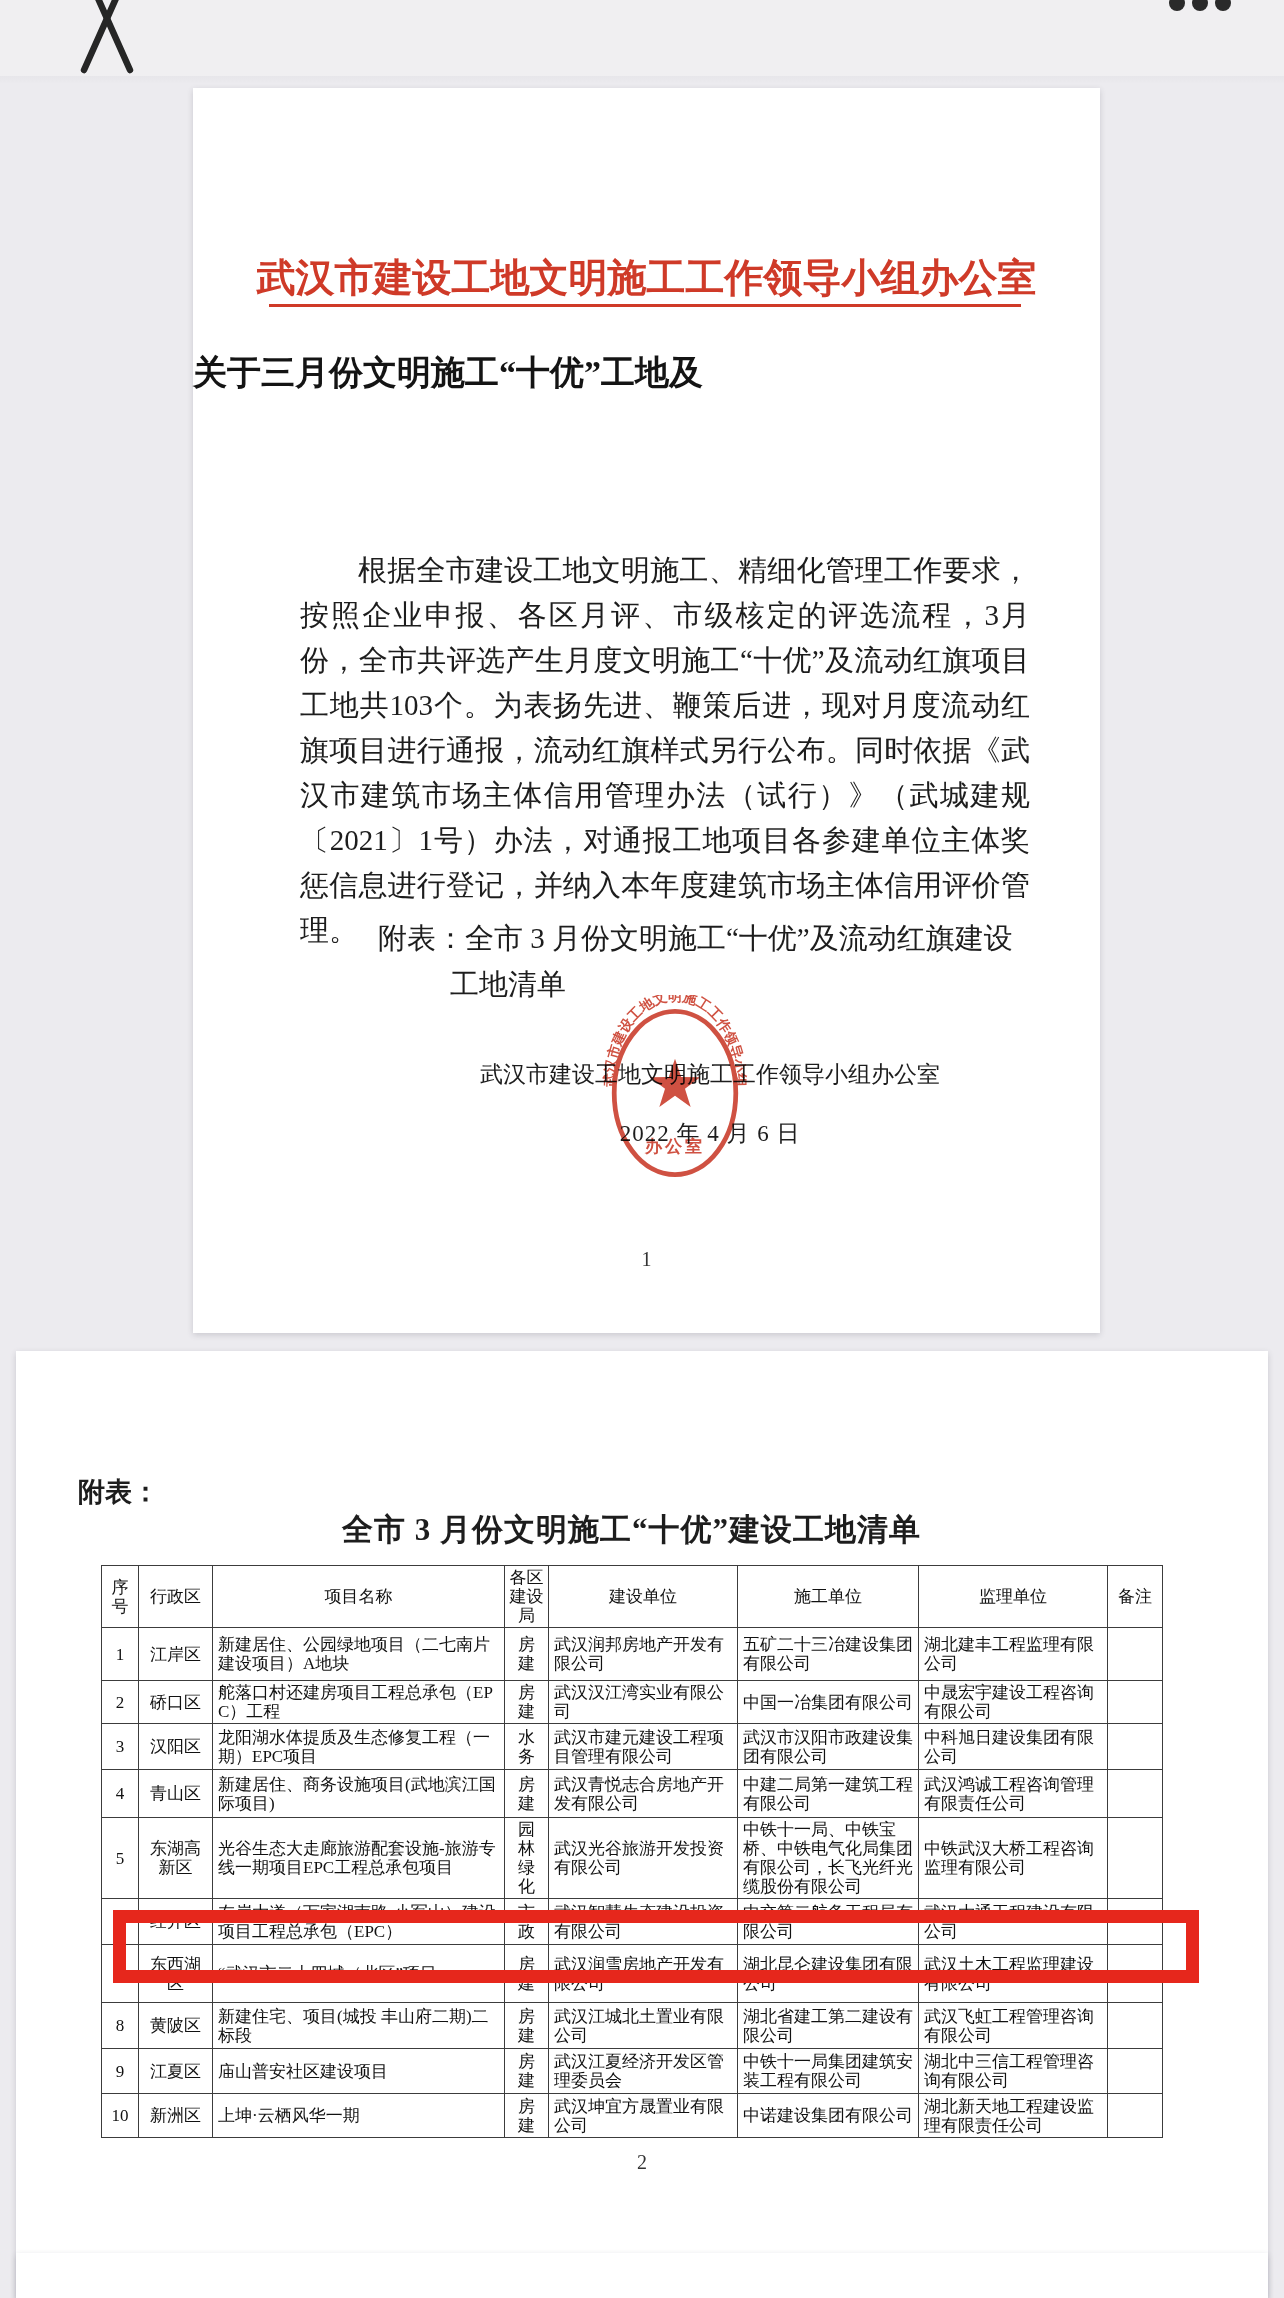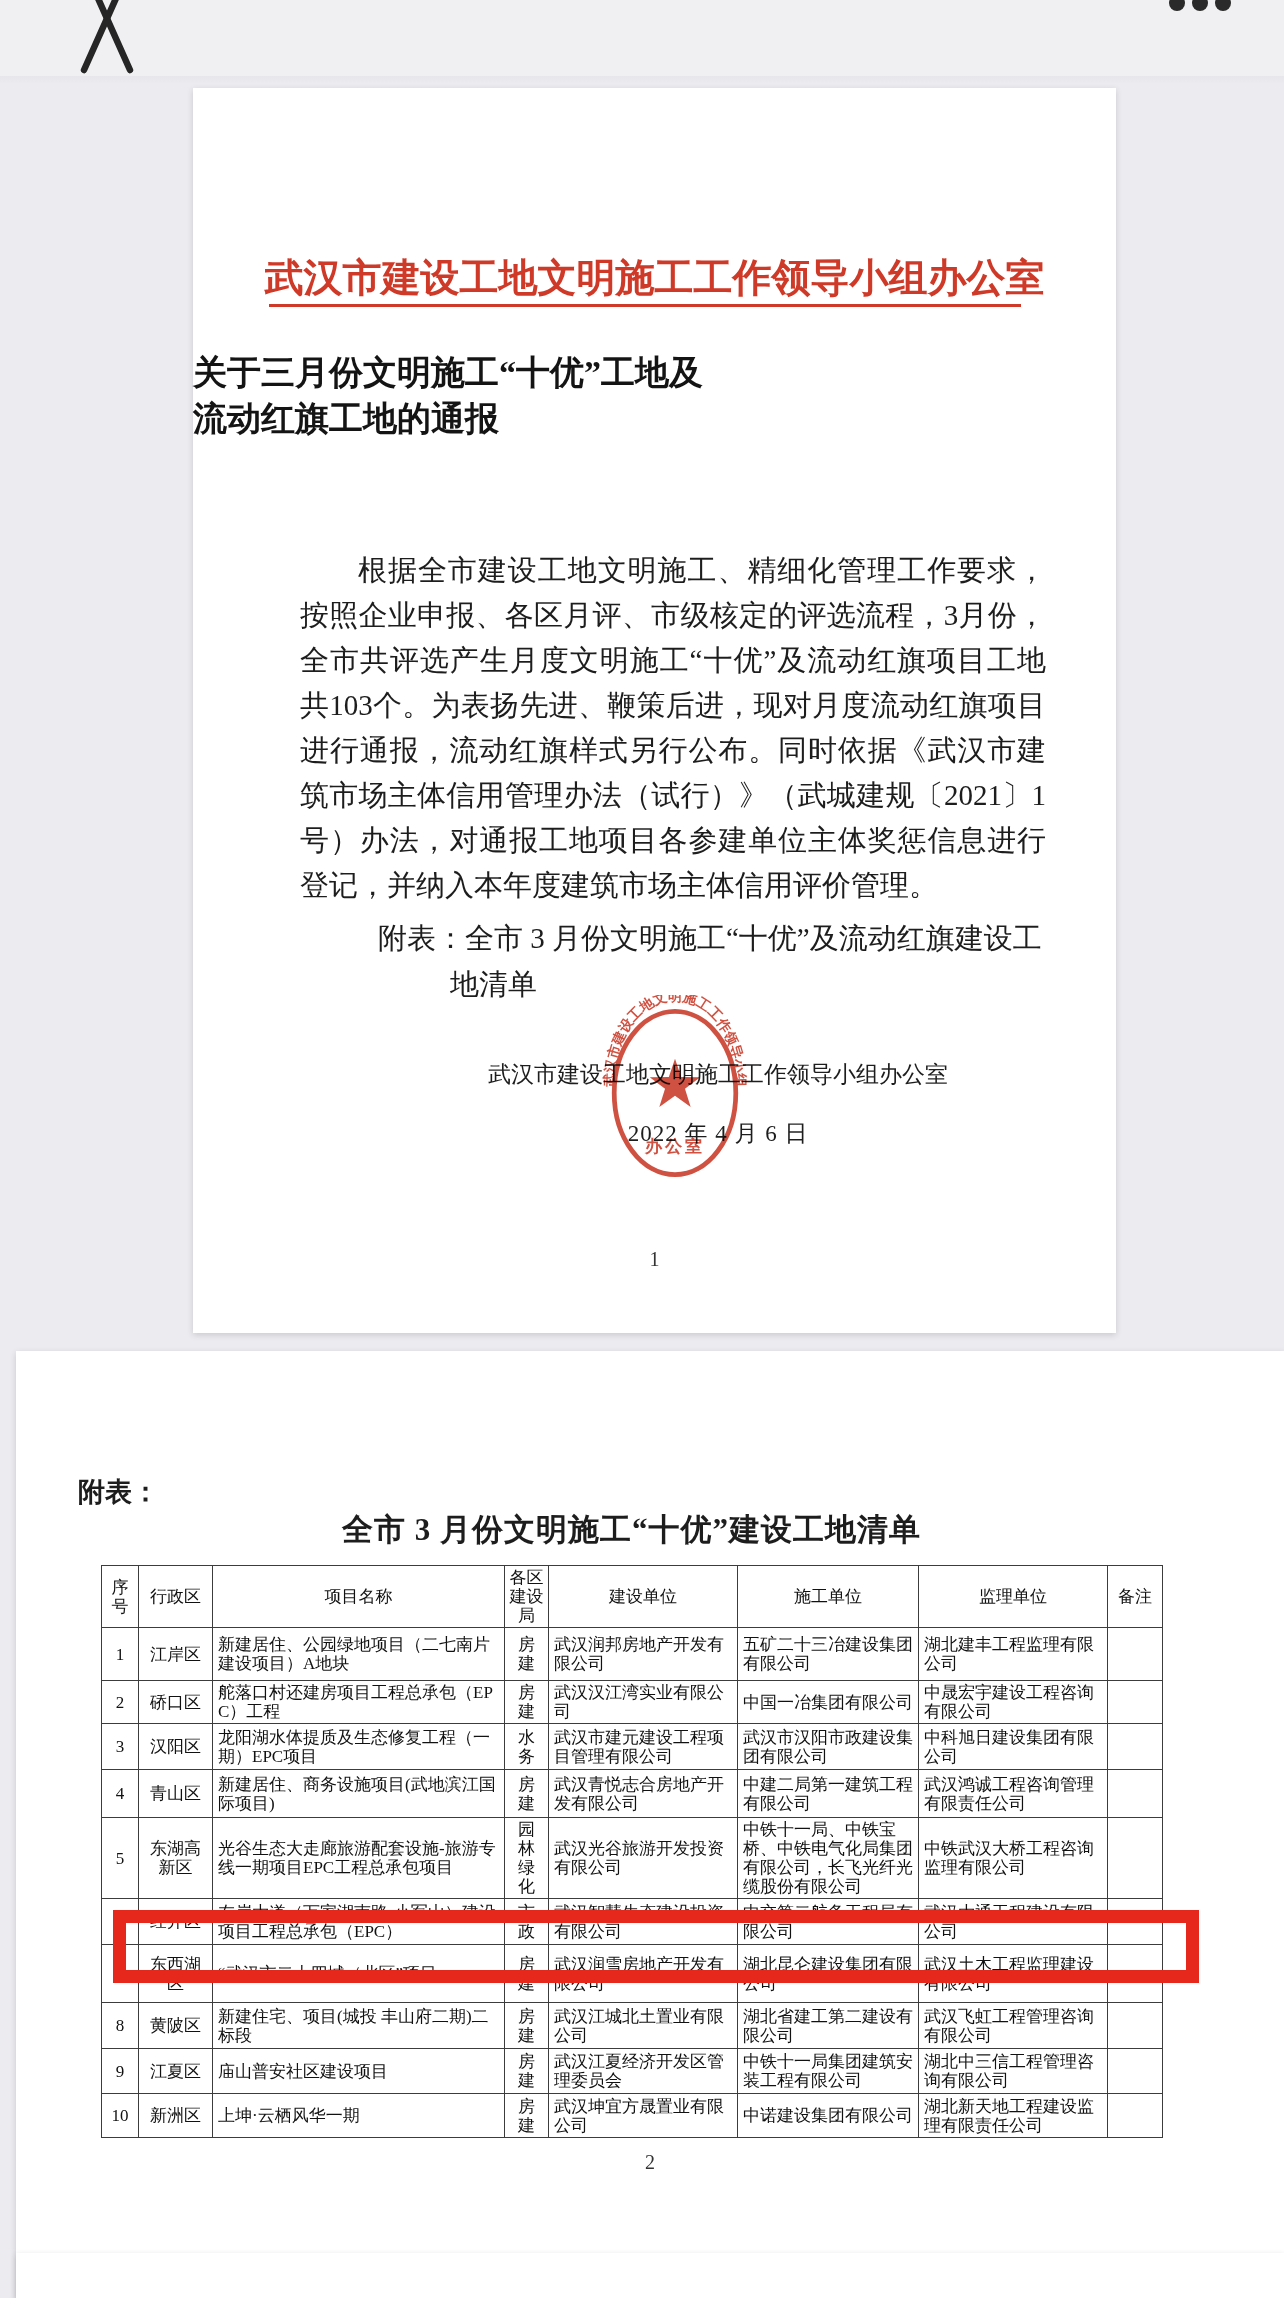--- a/index.html
+++ b/index.html
@@ -20,21 +20,20 @@
     content:"";position:absolute;left:0;bottom:-8px;height:8px;width:100%;
     background:linear-gradient(#e7e6ea,#ecebef);
   }
   .icon-close{position:absolute;left:72px;top:0;}
   .icon-more{position:absolute;left:1160px;top:0;}
 
   
   .page{
     position:absolute;background:#ffffff;
     box-shadow:0 2px 6px rgba(50,50,65,.18);
-    padding-left:16px;
   }
   #page1{left:193px;top:88px;width:907px;height:1245px;}
   #page2{left:16px;top:1351px;width:1252px;height:1139px;}
   #page3{left:16px;top:2253px;width:1252px;height:45px;}
 
   
   .org-title{
     position:absolute;top:163px;left:0;right:0;
     text-align:center;font-size:39px;font-weight:bold;
     color:#cf3a28;letter-spacing:0px;white-space:nowrap;
@@ -120,21 +119,20 @@
       <circle cx="63" cy="3" r="8" fill="#2a2a2a"></circle>
     </svg>
   </span>
 </div>
 
 <div class="page" id="page1">
   <div class="org-title">武汉市建设工地文明施工工作领导小组办公室</div>
   <div class="red-line"></div>
   <div class="doc-title">
     <div>关于三月份文明施工“十优”工地及</div>
-    <div>流动红旗工地的通报</div>
   </div>
   <div class="paragraph">根据全市建设工地文明施工、精细化管理工作要求，按照企业申报、各区月评、市级核定的评选流程，3月份，全市共评选产生月度文明施工“十优”及流动红旗项目工地共103个。为表扬先进、鞭策后进，现对月度流动红旗项目进行通报，流动红旗样式另行公布。同时依据《武汉市建筑市场主体信用管理办法（试行）》（武城建规〔2021〕1号）办法，对通报工地项目各参建单位主体奖惩信息进行登记，并纳入本年度建筑市场主体信用评价管理。</div>
   <div class="attach-note">附表：全市 3 月份文明施工“十优”及流动红旗建设工地清单</div>
 
   <div class="signature-block">
     <div>武汉市建设工地文明施工工作领导小组办公室</div>
     <div class="signature-date">2022 年 4 月 6 日</div>
   </div>
 
   <svg class="seal" viewBox="0 0 160 200">

